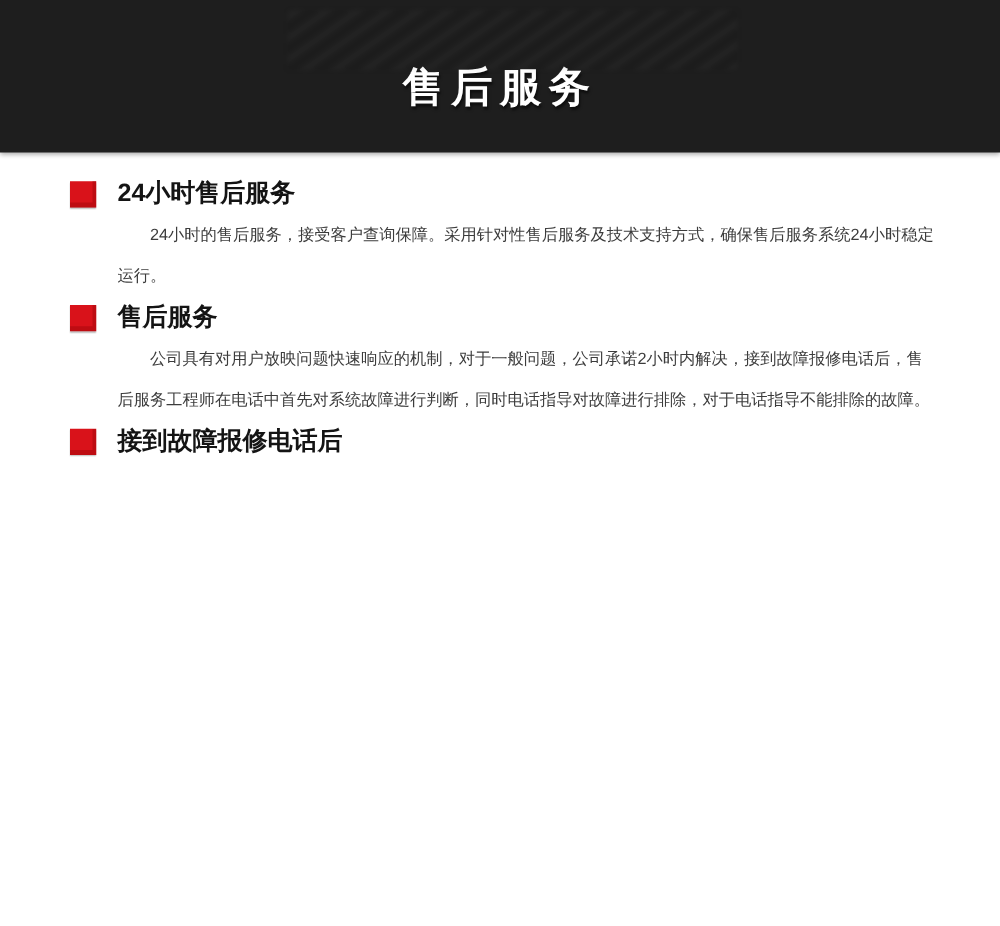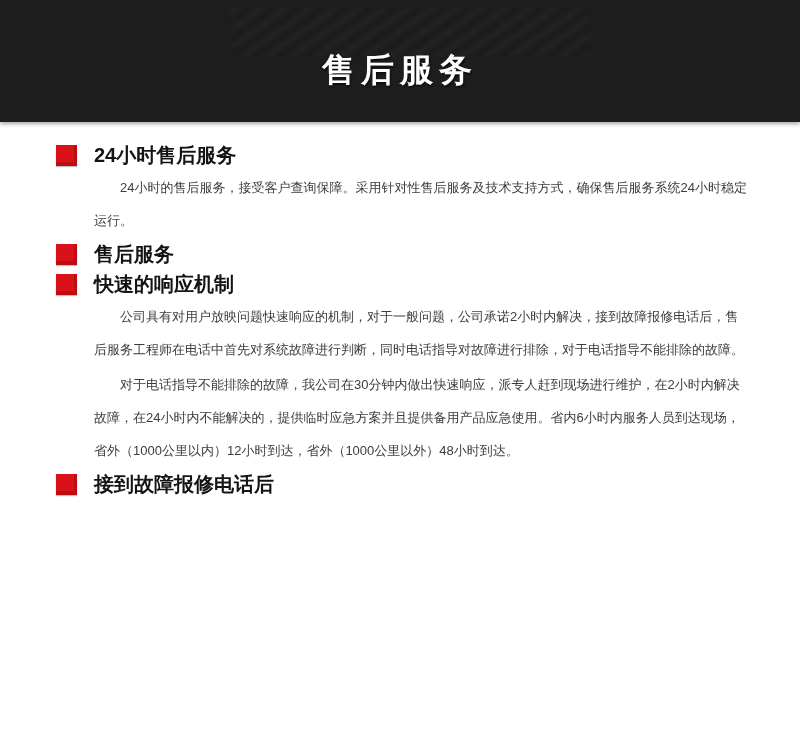--- a/index.html
+++ b/index.html
@@ -105,26 +105,21 @@
     </section>
 
     <section class="sec">
       <div class="sec-head">
         <span class="bullet"></span>
         <h2 class="sec-heading">售后服务</h2>
       </div>
     </section>
 
     <section class="sec">
-      <div class="sec-head">
-        <span class="bullet"></span>
-        <h2 class="sec-heading">快速的响应机制</h2>
-      </div>
       <p class="sec-para">公司具有对用户放映问题快速响应的机制，对于一般问题，公司承诺2小时内解决，接到故障报修电话后，售后服务工程师在电话中首先对系统故障进行判断，同时电话指导对故障进行排除，对于电话指导不能排除的故障。</p>
-      <p class="sec-para">对于电话指导不能排除的故障，我公司在30分钟内做出快速响应，派专人赶到现场进行维护，在2小时内解决故障，在24小时内不能解决的，提供临时应急方案并且提供备用产品应急使用。省内6小时内服务人员到达现场，省外（1000公里以内）12小时到达，省外（1000公里以外）48小时到达。</p>
     </section>
 
     <section class="sec">
       <div class="sec-head">
         <span class="bullet"></span>
         <h2 class="sec-heading">接到故障报修电话后</h2>
       </div>
     </section>
 
   </main>

